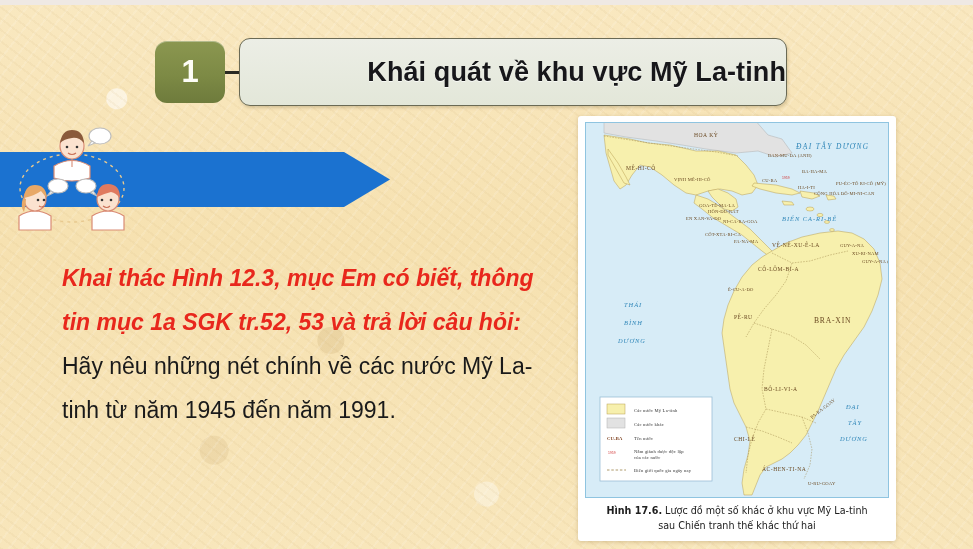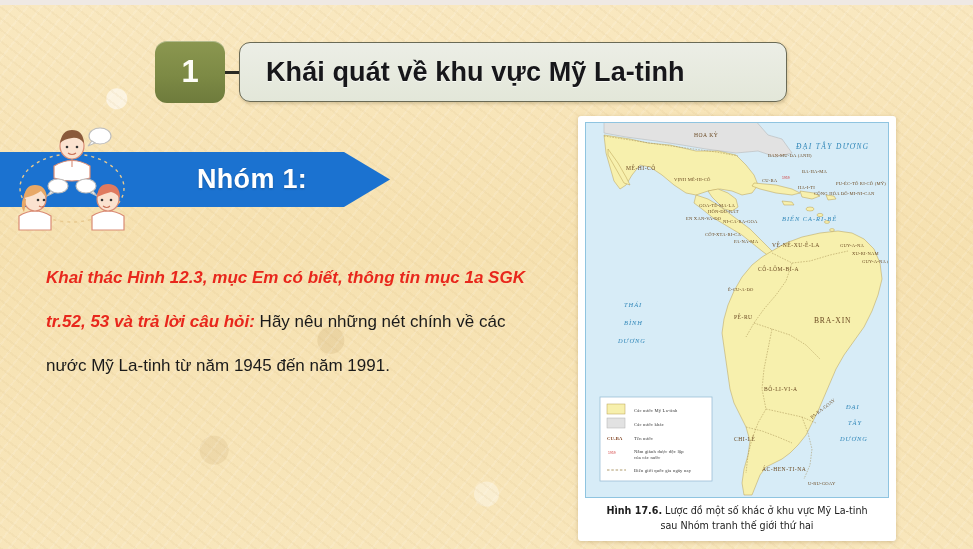--- a/index.html
+++ b/index.html
@@ -38,25 +38,26 @@
   .num-badge{
     width:70px;height:62px;border-radius:12px;
     background:linear-gradient(180deg,#8b9750 0%,#7d8a45 55%,#6e7b3c 100%);
     box-shadow:inset 0 1px 0 rgba(255,255,255,.35);
     display:flex;align-items:center;justify-content:center;
     color:#fdfdf6;font-size:31px;font-weight:bold;
     font-family:"Liberation Sans", sans-serif;
   }
   .connector{width:14px;height:3px;background:#2a2a22;}
   .title-box{
-    height:60px;width:548px;box-sizing:border-box;
+    height:68px;width:548px;box-sizing:border-box;
     background:linear-gradient(180deg,#eceee6 0%,#e3e7d9 100%);
     border:1.5px solid #6a6a55;border-radius:11px;
     display:flex;align-items:center;padding-left:26px;
     box-shadow:1px 2px 3px rgba(120,100,60,.25);
+    justify-content:flex-end;
   }
   .title-box span{
     font-size:27px;font-weight:bold;color:#17171a;letter-spacing:.1px;
     text-shadow:0 1px 0 rgba(255,255,255,.7);
   }
 
   
   .banner-wrap{position:absolute;left:0;top:152px;width:390px;height:55px;z-index:4;}
   .banner{
     position:absolute;left:0;top:0;width:390px;height:55px;
@@ -67,22 +68,22 @@
     position:absolute;left:197px;top:0;height:55px;display:flex;align-items:center;
     color:#ffffff;font-size:27px;font-weight:bold;letter-spacing:.3px;
     text-shadow:0 1px 2px rgba(0,0,0,.25);
   }
 
   
   .students{position:absolute;left:8px;top:122px;width:128px;height:110px;z-index:6;}
 
   
   .para{
-    position:absolute;left:46px;top:256px;width:500px;
-    font-size:17px;line-height:44px;color:#1a1a1a;
+    position:absolute;left:62px;top:256px;width:500px;
+    font-size:23px;line-height:44px;color:#1a1a1a;
   }
   .para .hl{color:#e8271c;font-weight:bold;font-style:italic;}
 
   
   .map-card{
     position:absolute;left:578px;top:116px;width:318px;height:425px;
     background:#ffffff;border-radius:3px;
     box-shadow:0 1px 4px rgba(150,120,70,.35);
     overflow:hidden;z-index:4;
   }
@@ -104,21 +105,20 @@
     <span>1</span>
   </div>
   <div class="connector"></div>
   <div class="title-box">
     <span>Khái quát về khu vực Mỹ La-tinh</span>
   </div>
 </div>
 
 <div class="banner-wrap">
   <div class="banner"></div>
-  <div class="banner-label">Nhóm 1:</div>
 </div>
 
 <div class="students">
   <svg width="128" height="110" viewBox="0 0 128 110">
 
     <ellipse cx="64" cy="66" rx="52" ry="34" fill="none" stroke="#e8c98f" stroke-width="1.4" stroke-dasharray="3 4"></ellipse>
 
     <g>
       <path d="M46 44 q18 -11 36 0 l0 12 q-18 6 -36 0 z" fill="#ffffff" stroke="#d98b74" stroke-width="1.2"></path>
       <ellipse cx="64" cy="24" rx="12" ry="13" fill="#fbe2cf" stroke="#d98b74" stroke-width="1.2"></ellipse>
@@ -257,15 +257,15 @@
         <text class="yr" x="22" y="331">1959</text>
         <text class="cname" x="48" y="330" style="fill:#333">Năm giành được độc lập</text>
         <text class="cname" x="48" y="336" style="fill:#333">của các nước</text>
         <path d="M21 347 L40 347" stroke="#9a8246" stroke-width=".8" stroke-dasharray="2.5 1.8"></path>
         <text class="cname" x="48" y="349" style="fill:#333">Biên giới quốc gia ngày nay</text>
       </g>
     </svg>
   </div>
   <div class="map-caption">
     <b>Hình 17.6.</b><span> Lược đồ một số khác ở khu vực Mỹ La-tinh</span><br>
-    <span>sau Nhóm tranh thế giới thứ hai</span>
+    <span>sau Chiến tranh thế khác thứ hai</span>
   </div>
 </div>
 
 </body></html>

